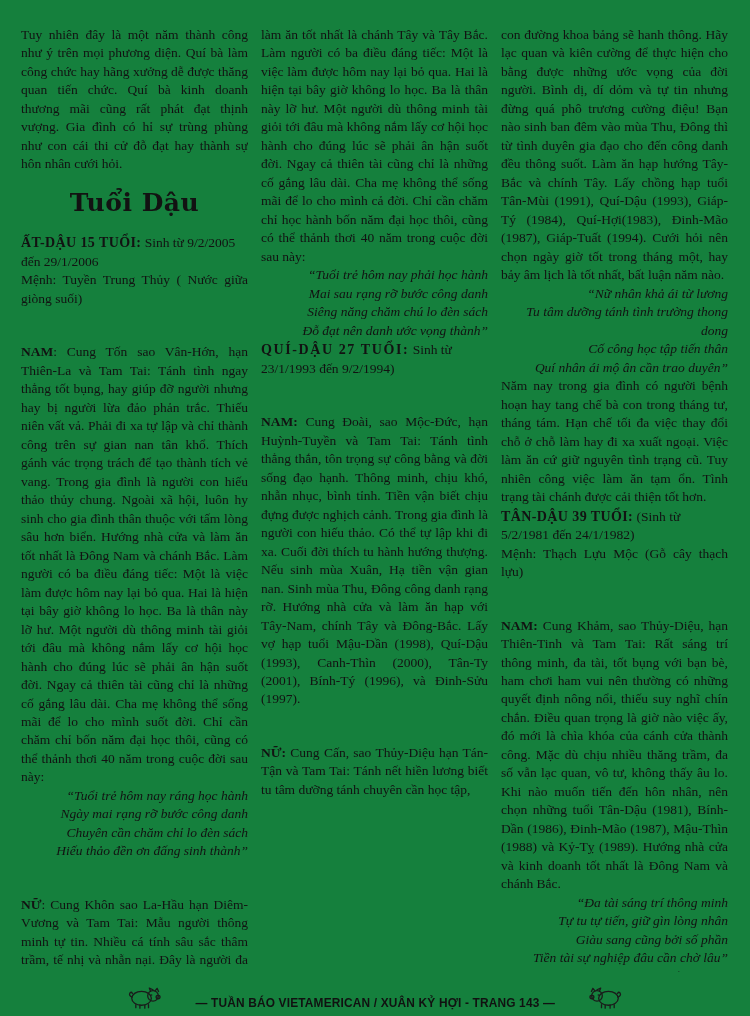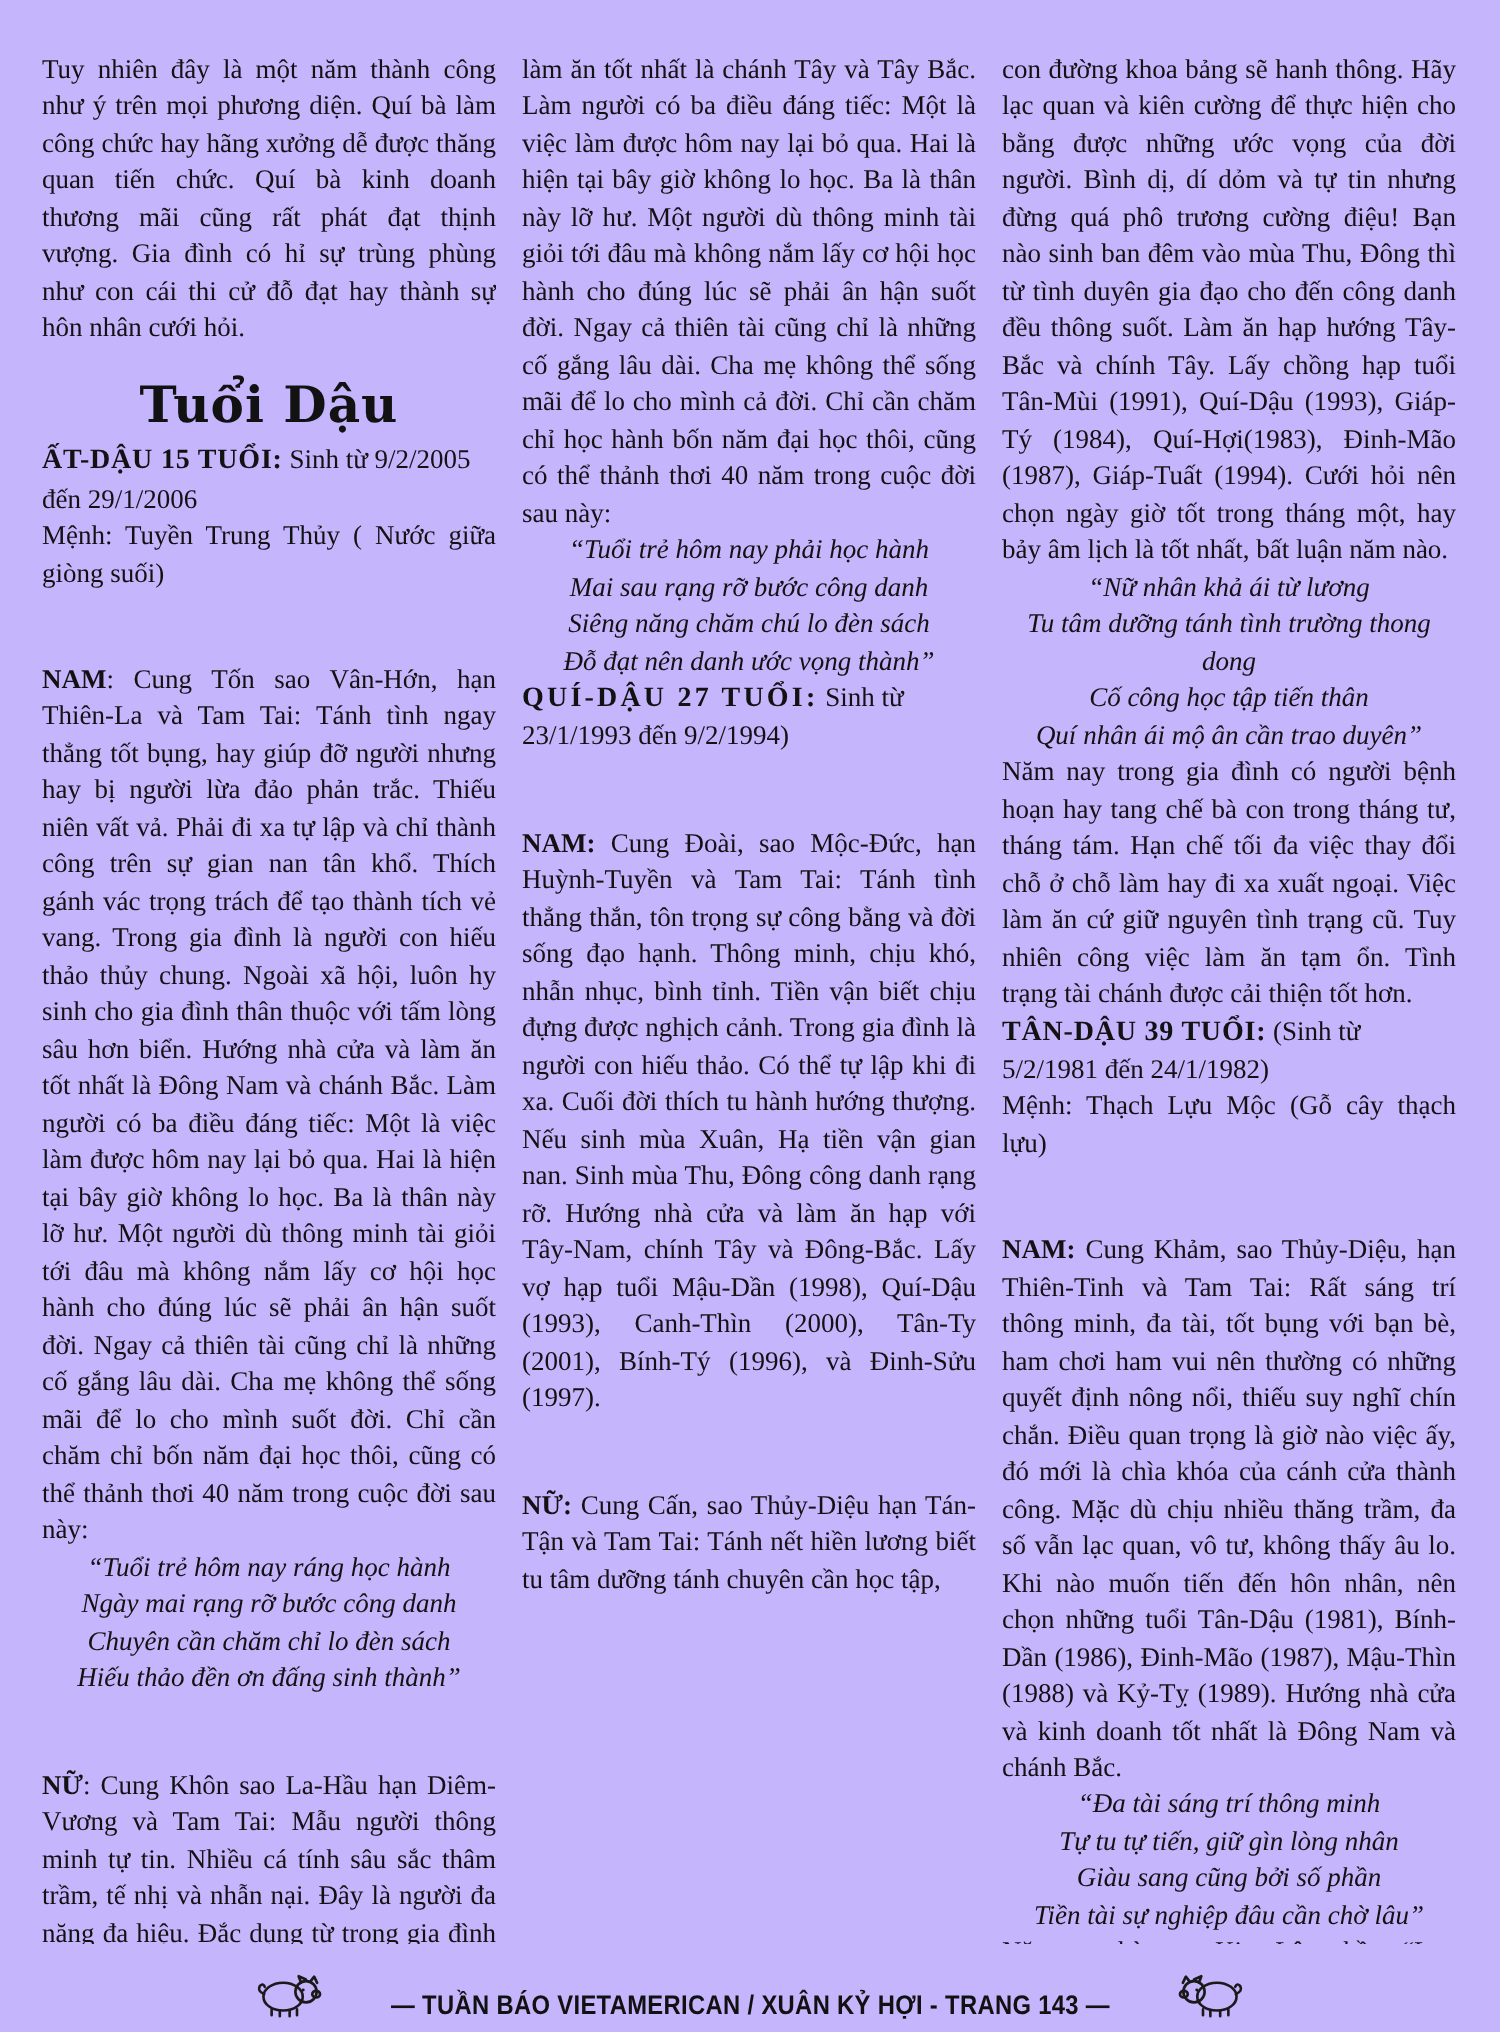--- a/index.html
+++ b/index.html
@@ -4,21 +4,21 @@
 <style>
   html,body {margin:0; padding:0;}
   body {
     width:750px; height:1016px; overflow:hidden;
     background:#e8e8e8;
     font-family:"Liberation Serif", serif;
   }
   .page {
     position:relative;
     width:750px; height:1016px;
-    background:#c4b5fd;
+    background:#15803d;
     color:#121212;
     overflow:hidden;
   }
   .columns {
     display:flex;
     gap:13px;
     padding:26px 20px 0 21px;
     height:946px;
     overflow:hidden;
   }
@@ -31,37 +31,37 @@
     overflow:hidden;
   }
   .para {margin:0;}
   .gap {margin-top:35px;}
   .main-heading {
     font-family:"DejaVu Serif", serif;
     font-weight:bold;
     font-size:25px;
     line-height:1.1;
     text-align:center;
-    margin:15px 0 5px 0;
+    margin:15px 0 17px 0;
     letter-spacing:0.5px;
   }
   .sechead {margin:0; text-align:left;}
   .sec-title {
     font-weight:bold;
     font-size:14px;
     letter-spacing:0.4px;
     font-family:"Liberation Serif", serif;
   }
   .sec-title.spread {letter-spacing:1.6px;}
   .sec-dates {font-size:13.5px;}
   .poem {
     margin:0;
     font-style:italic;
     white-space:pre-line;
-    text-align:center;
+    text-align:right;
     line-height:1.37;
   }
   b.lead {font-weight:bold;}
   .footer {
     position:absolute;
     left:0; right:0; bottom:6px;
     display:flex;
     align-items:flex-end;
     justify-content:center;
     gap:9px;

